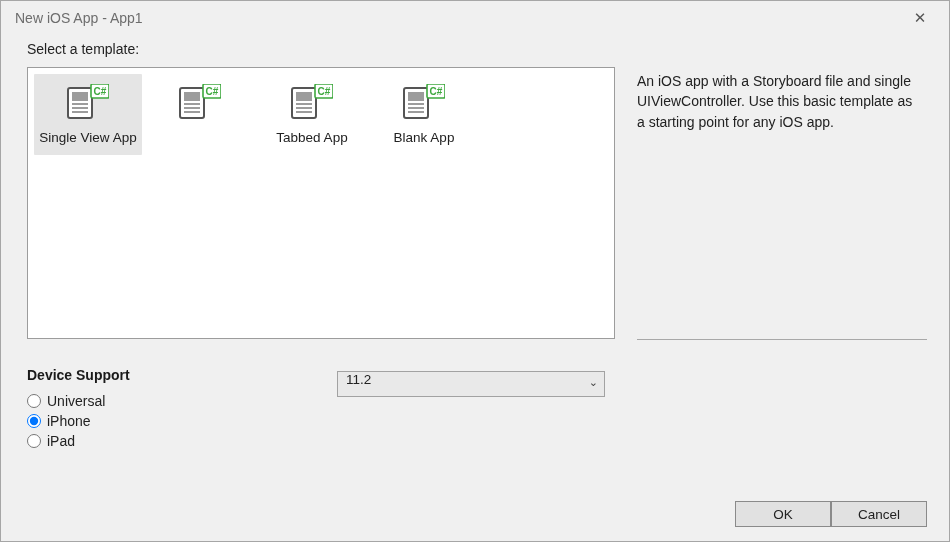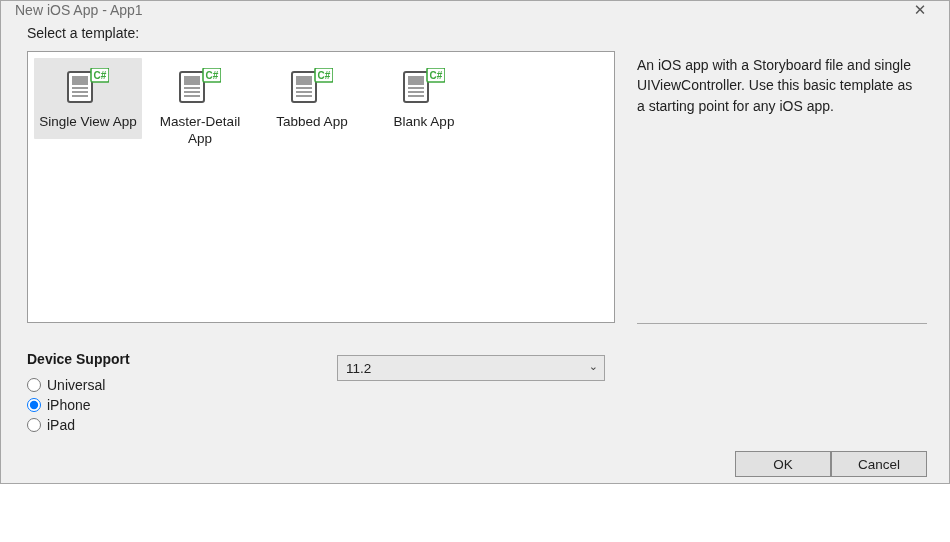--- a/index.html
+++ b/index.html
@@ -8,21 +8,21 @@
     font-family: "Segoe UI", Tahoma, sans-serif;
     font-size: 13px;
     color: #1a1a1a;
     background: #fff;
     width: 950px;
     height: 542px;
     overflow: hidden;
   }
   .window {
     width: 950px;
-    height: 484px;
+    height: 542px;
     border: 1px solid #a6a6a6;
     background: #f0f0f0;
     position: relative;
     display: flex;
     flex-direction: column;
   }
   .titlebar {
     height: 34px;
     display: flex;
     align-items: center;
@@ -125,21 +125,21 @@
   .radio-row input[type=radio] {
     margin: 0 6px 0 0;
     width: 14px; height: 14px;
   }
   .combo {
     width: 268px;
     height: 26px;
     border: 1px solid #a2a2a2;
     background: #e9e9e9;
     display: flex;
-    align-items: center;
+    align-items: flex-start;
     padding: 0 8px;
     font-size: 13.5px;
     color: #222;
     position: relative;
     margin-top: 4px;
   }
   .combo .chev {
     position: absolute;
     right: 6px;
     top: 4px;
@@ -200,21 +200,20 @@
               <svg class="tpl-ico" viewBox="0 0 42 36">
     <rect x="1" y="4" width="24" height="30" rx="2" fill="#fff" stroke="#555" stroke-width="2"></rect>
     <rect x="5" y="8" width="16" height="9" fill="#9c9c9c"></rect>
     <line x1="5" y1="20" x2="21" y2="20" stroke="#9c9c9c" stroke-width="2"></line>
     <line x1="5" y1="24" x2="21" y2="24" stroke="#9c9c9c" stroke-width="2"></line>
     <line x1="5" y1="28" x2="21" y2="28" stroke="#9c9c9c" stroke-width="2"></line>
     <rect x="24" y="0" width="18" height="14" rx="1.5" fill="#fff" stroke="#3ea83e" stroke-width="1.6"></rect>
     <text x="33" y="11" text-anchor="middle" font-size="10" font-weight="700" fill="#3ea83e" font-family="Segoe UI,Tahoma,sans-serif">C#</text>
   </svg>
             </div>
-                 <div class="lbl">Master-Detail App</div>
           </div>
           <div class="template-item">
             <div class="icon-wrap">
               <svg class="tpl-ico" viewBox="0 0 42 36">
     <rect x="1" y="4" width="24" height="30" rx="2" fill="#fff" stroke="#555" stroke-width="2"></rect>
     <rect x="5" y="8" width="16" height="9" fill="#9c9c9c"></rect>
     <line x1="5" y1="20" x2="21" y2="20" stroke="#9c9c9c" stroke-width="2"></line>
     <line x1="5" y1="24" x2="21" y2="24" stroke="#9c9c9c" stroke-width="2"></line>
     <line x1="5" y1="28" x2="21" y2="28" stroke="#9c9c9c" stroke-width="2"></line>
     <rect x="24" y="0" width="18" height="14" rx="1.5" fill="#fff" stroke="#3ea83e" stroke-width="1.6"></rect>

